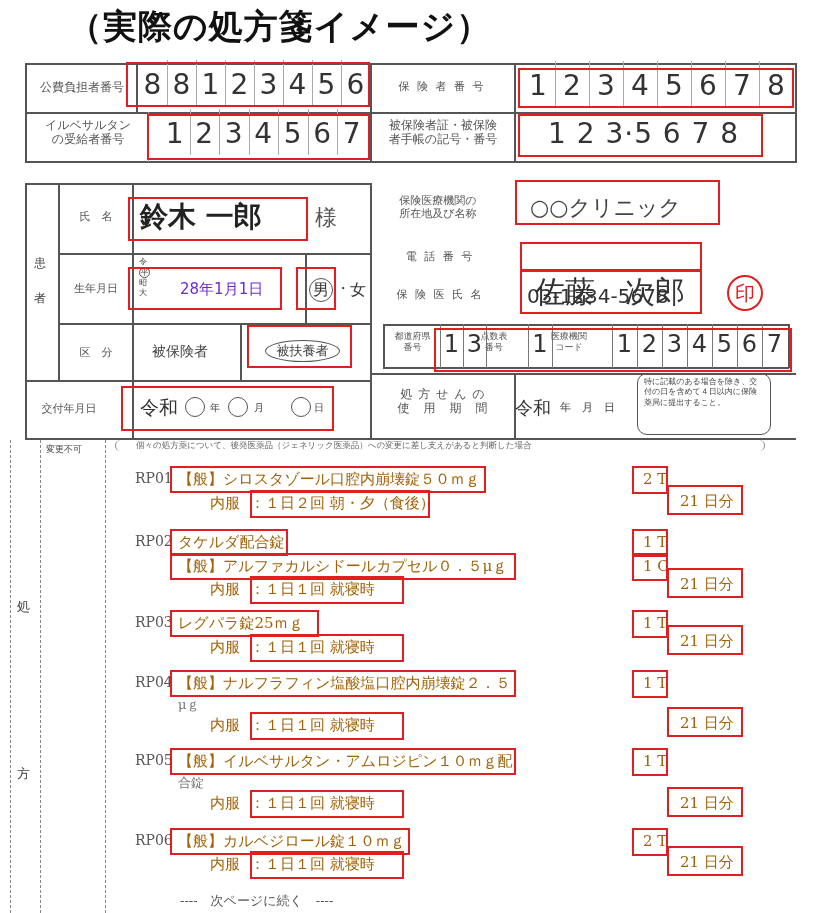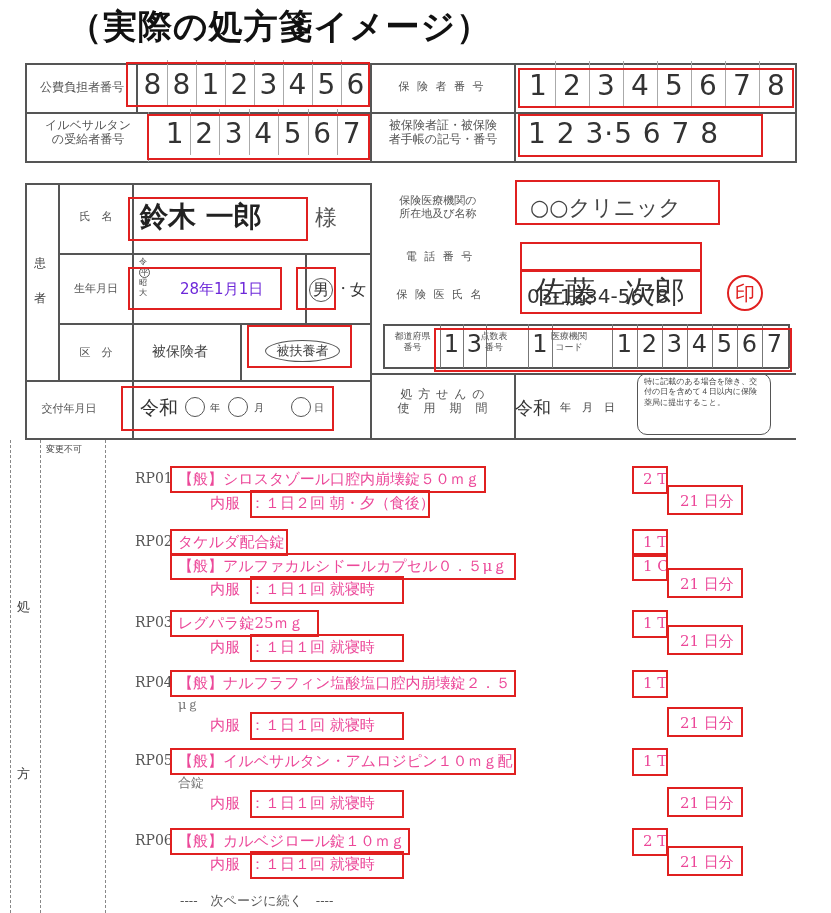--- a/index.html
+++ b/index.html
@@ -17,21 +17,21 @@
   .lbl-small { font-size: 12px; }
   .digit { position: absolute; font-family: "DejaVu Sans", sans-serif; font-size: 28px; color: #333; text-align: center; }
   .val { position: absolute; font-family: "DejaVu Sans", sans-serif; color: #222; }
   .serifval { position: absolute; font-family: "DejaVu Serif", serif; color: #444; }
 
   .circle { position: absolute; border: 1.5px solid #555; border-radius: 50%; }
   .stamp { position: absolute; width: 36px; height: 36px; border: 2px solid #e02020; border-radius: 50%; color: #e02020; font-size: 20px; text-align: center; line-height: 32px; font-family: "DejaVu Sans", sans-serif; }
   .notice { position: absolute; border: 1.5px solid #555; border-radius: 10px; font-family: "DejaVu Serif", serif; font-size: 8px; color: #444; padding: 3px 6px; line-height: 1.3; text-align: left; }
   .oval { position: absolute; border: 1.5px solid #555; border-radius: 50%; text-align: center; font-family: "DejaVu Serif", serif; color: #444; font-size: 13px; }
 
-  .rx { position: absolute; font-family: "DejaVu Serif", serif; color: #ec4899; font-size: 15px; white-space: nowrap; }
+  .rx { position: absolute; font-family: "DejaVu Serif", serif; color: #a16207; font-size: 15px; white-space: nowrap; }
   .rx-code { font-size: 14px; color: #555; }
   .dashed { position: absolute; border-left: 1.5px dashed #888; }
 </style>
 </head>
 <body>
 
 <div class="abs title">（実際の処方箋イメージ）</div>
 
 <div>
 
@@ -100,21 +100,21 @@
       <div class="thin" style="left:307.5px;top:109px;width:1px;height:46px;"></div>
       <div class="digit" style="left:307.5px;top:117px;width:29.5px;font-size:28px;">6</div>
       <div class="thin" style="left:337px;top:109px;width:1px;height:46px;"></div>
       <div class="digit" style="left:337px;top:117px;width:29.5px;font-size:28px;">7</div>
     </div>
 
   <div class="lbl lbl-small" style="left:372px;top:118px;width:142px;">
     <div>被保険者証・被保険</div>
     <div>者手帳の記号・番号</div>
   </div>
-  <div class="val" style="left:528px;top:117px;font-size:28px;color:#333;letter-spacing:1px;">1 2 3·5 6 7 8</div>
+  <div class="val" style="left:548px;top:117px;font-size:28px;color:#333;letter-spacing:1px;">1 2 3·5 6 7 8</div>
 
   <div class="redbox" style="left:126px;top:62px;width:244px;height:45px;"></div>
   <div class="redbox" style="left:518px;top:68px;width:276px;height:40px;"></div>
   <div class="redbox" style="left:147px;top:114px;width:223px;height:46px;"></div>
   <div class="redbox" style="left:518px;top:114px;width:245px;height:43px;"></div>
 </div>
 
 <div>
 
   <div class="line" style="left:25px;top:183px;width:345px;height:2px;"></div>
@@ -246,20 +246,21 @@
   <div class="line" style="left:25px;top:438px;width:771px;height:2px;"></div>
   <div class="dashed" style="left:10px;top:440px;height:473px;"></div>
   <div class="dashed" style="left:40px;top:440px;height:473px;"></div>
   <div class="dashed" style="left:105px;top:440px;height:473px;"></div>
 
   <div class="serifval" style="left:17px;top:598px;font-size:13px;">処</div>
   <div class="serifval" style="left:17px;top:765px;font-size:13px;">方</div>
   <div class="serifval" style="left:46px;top:443px;font-size:9px;">変更不可</div>
 
   <div class="serifval" style="left:115px;top:440px;font-size:8.5px;line-height:11px;color:#666;border-left:1px solid #888;border-right:1px solid #888;border-radius:6px;padding:0 8px;width:650px;">
+    <div style="padding-left:12px;">個々の処方薬について、後発医薬品（ジェネリック医薬品）への変更に差し支えがあると判断した場合</div>
   </div>
 
   <div id="rx-list">
       <div class="rx rx-code" style="left:135px;top:470px;">RP01</div>
       <div class="rx" style="left:178px;top:470px;">【般】シロスタゾール口腔内崩壊錠５０ｍｇ</div>
       <div class="redbox" style="left:170px;top:466px;width:316px;height:27px;"></div>
       <div class="rx" style="left:643px;top:470px;">2 T</div>
       <div class="redbox" style="left:632px;top:466px;width:36px;height:28px;"></div>
       <div class="rx" style="left:210px;top:494px;">内服</div>
       <div class="rx" style="left:250px;top:494px;">：１日２回 朝・夕（食後）</div>

